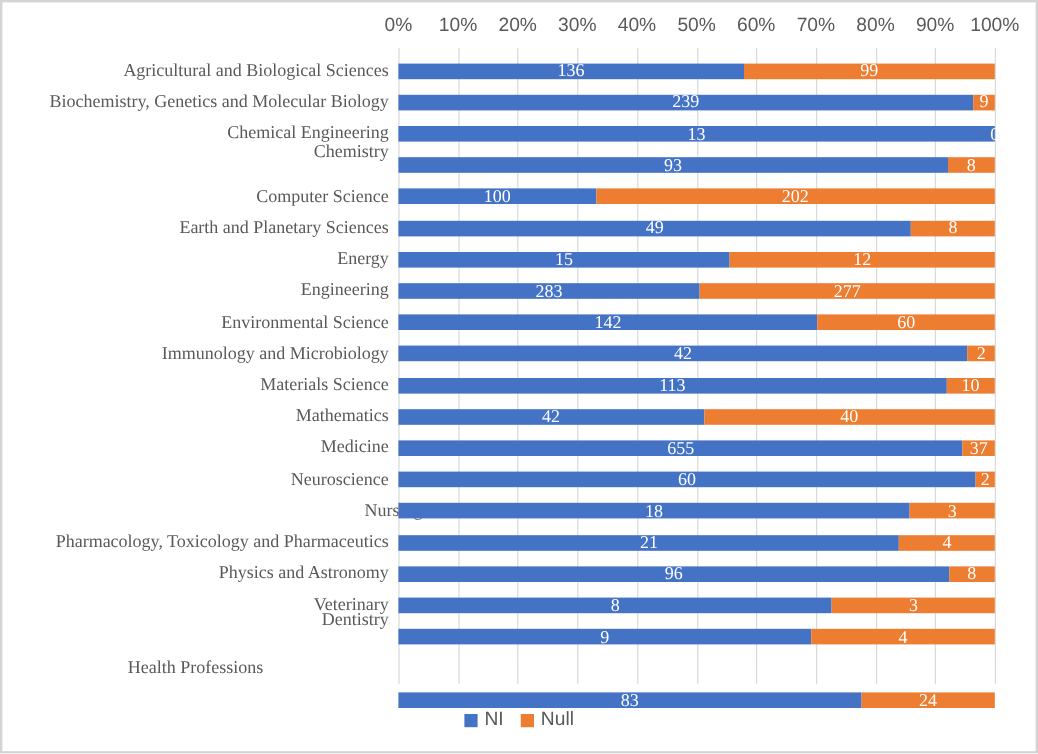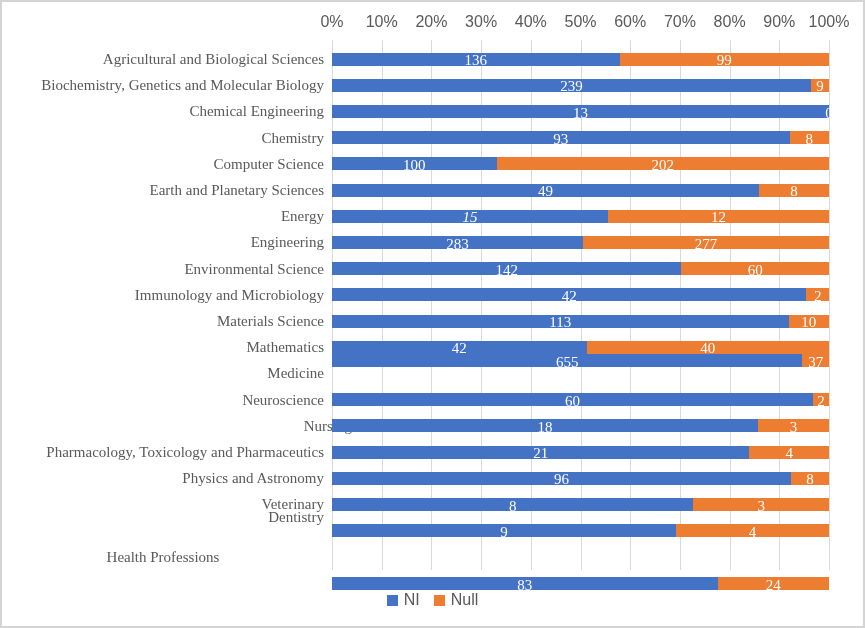--- a/index.html
+++ b/index.html
@@ -135,21 +135,21 @@
       <div class="gridline" style="left: 628.2px; background: rgb(217, 217, 217);"></div>
       <div class="gridline" style="left: 677.9px; background: rgb(217, 217, 217);"></div>
       <div class="gridline" style="left: 727.6px; background: rgb(217, 217, 217);"></div>
       <div class="gridline" style="left: 777.3px; background: rgb(217, 217, 217);"></div>
       <div class="gridline" style="left: 827px; background: rgb(217, 217, 217);"></div>
     </div>
   <div id="cat-labels">
       <div class="cat-label" style="top: 44px;">Agricultural and Biological Sciences</div>
       <div class="cat-label" style="top: 70.2px;">Biochemistry, Genetics and Molecular Biology</div>
       <div class="cat-label" style="top: 96.4px;">Chemical Engineering</div>
-      <div class="cat-label" style="top: 123px;">Chemistry</div>
+      <div class="cat-label" style="top: 112px;">Chemistry</div>
       <div class="cat-label" style="top: 148.8px;">Computer Science</div>
       <div class="cat-label" style="top: 175px;">Earth and Planetary Sciences</div>
       <div class="cat-label" style="top: 201.2px;">Energy</div>
       <div class="cat-label" style="top: 227.4px;">Engineering</div>
       <div class="cat-label" style="top: 253.6px; padding-left: 40px;">Environmental Science</div>
       <div class="cat-label" style="top: 279.8px;">Immunology and Microbiology</div>
       <div class="cat-label" style="top: 306px;">Materials Science</div>
       <div class="cat-label" style="top: 332.2px;">Mathematics</div>
       <div class="cat-label" style="top: 358.4px;">Medicine</div>
       <div class="cat-label" style="top: 384.6px;">Neuroscience</div>
@@ -193,21 +193,21 @@
       </div>
       <div class="bar-row" style="top: 137.6px;">
         <div class="seg" style="left: 0%; width: 85.9649%; background: rgb(68, 114, 196);"></div>
         <div class="seg" style="left: 85.9649%; width: 14.0351%; background: rgb(237, 125, 49);"></div>
         <span class="seg-label" style="left: 42.9825%;">49</span>
         <span class="seg-label" style="left: 92.9825%;">8</span>
       </div>
       <div class="bar-row" style="top: 163.8px;">
         <div class="seg" style="left: 0%; width: 55.5556%; background: rgb(68, 114, 196);"></div>
         <div class="seg" style="left: 55.5556%; width: 44.4444%; background: rgb(237, 125, 49);"></div>
-        <span class="seg-label" style="left: 27.7778%; font-style: italic;">15</span>
+        <span class="seg-label" style="left: 27.7778%;">15</span>
         <span class="seg-label" style="left: 77.7778%;">12</span>
       </div>
       <div class="bar-row" style="top: 190px;">
         <div class="seg" style="left: 0%; width: 50.5357%; background: rgb(68, 114, 196);"></div>
         <div class="seg" style="left: 50.5357%; width: 49.4643%; background: rgb(237, 125, 49);"></div>
         <span class="seg-label" style="left: 25.2679%;">283</span>
         <span class="seg-label" style="left: 75.2679%;">277</span>
       </div>
       <div class="bar-row" style="top: 216.2px;">
         <div class="seg" style="left: 0%; width: 70.297%; background: rgb(68, 114, 196);"></div>
@@ -226,21 +226,21 @@
         <div class="seg" style="left: 91.8699%; width: 8.13008%; background: rgb(237, 125, 49);"></div>
         <span class="seg-label" style="left: 45.935%;">113</span>
         <span class="seg-label" style="left: 95.935%;">10</span>
       </div>
       <div class="bar-row" style="top: 294.8px;">
         <div class="seg" style="left: 0%; width: 51.2195%; background: rgb(68, 114, 196);"></div>
         <div class="seg" style="left: 51.2195%; width: 48.7805%; background: rgb(237, 125, 49);"></div>
         <span class="seg-label" style="left: 25.6098%;">42</span>
         <span class="seg-label" style="left: 75.6098%;">40</span>
       </div>
-      <div class="bar-row" style="top: 308px; padding-left: 40px;">
+      <div class="bar-row" style="top: 321px; padding-left: 40px;">
         <div class="seg" style="left: 0%; width: 94.6532%; background: rgb(68, 114, 196);"></div>
         <div class="seg" style="left: 94.6532%; width: 5.34682%; background: rgb(237, 125, 49);"></div>
         <span class="seg-label" style="left: 47.3266%;">655</span>
         <span class="seg-label" style="left: 97.3266%;">37</span>
       </div>
       <div class="bar-row" style="top: 347.2px;">
         <div class="seg" style="left: 0%; width: 96.7742%; background: rgb(68, 114, 196);"></div>
         <div class="seg" style="left: 96.7742%; width: 3.22581%; background: rgb(237, 125, 49);"></div>
         <span class="seg-label" style="left: 48.3871%;">60</span>
         <span class="seg-label" style="left: 98.3871%;">2</span>

